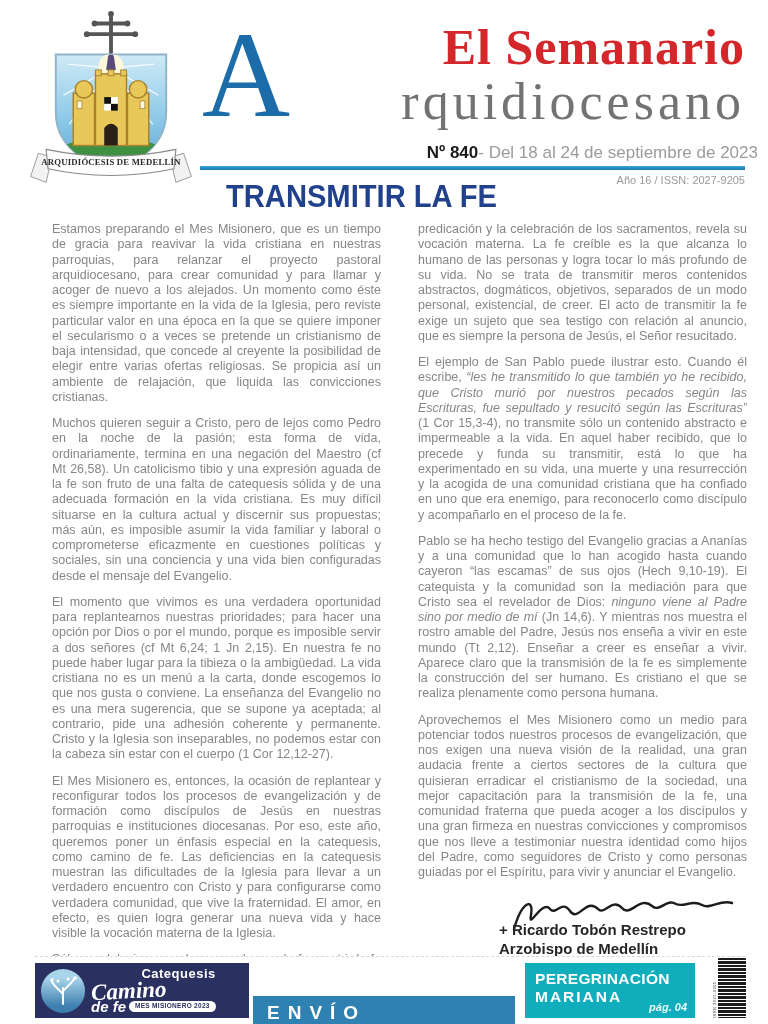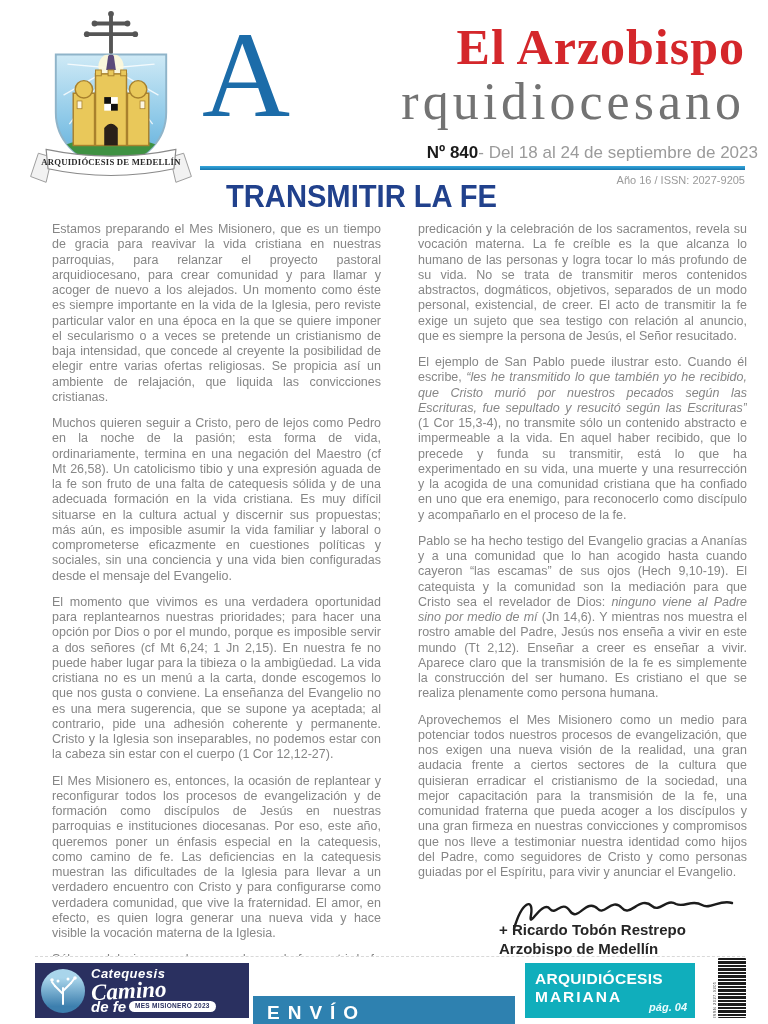--- a/index.html
+++ b/index.html
@@ -36,21 +36,21 @@
   .sig-squiggle{display:block;margin:0 auto -16px auto;}
   .sig-name,.sig-role{font-size:15px;font-weight:bold;color:#262626;line-height:1.25;}
 
   
   .footer-rule{position:absolute;left:35px;top:956px;width:710px;border-top:1px dashed #d9d9d9;}
   .panel{position:absolute;top:963px;height:55px;box-sizing:border-box;}
   .panel-cat{left:35px;width:214px;background:#2a3060;display:flex;align-items:center;padding:0 6px;}
   .cat-logo{flex:0 0 44px;height:44px;border-radius:50%;
         background:linear-gradient(#a9d5eb 20%,#3d7fae 85%);display:flex;align-items:center;justify-content:center;}
   .cat-text{margin-left:6px;color:#ffffff;line-height:1;}
-  .cat-line1{font-size:13px;font-weight:bold;font-style:italic;letter-spacing:.5px;}
+  .cat-line1{font-size:13px;font-weight:bold;letter-spacing:.5px;text-align:right;}
   .cat-line2{font-family:"Liberation Serif","DejaVu Serif",serif;font-style:italic;font-weight:bold;
         font-size:23px;margin-top:-2px;transform:rotate(-3deg);}
   .cat-line3{display:flex;align-items:center;gap:3px;margin-top:-2px;}
   .cat-defe{font-family:Liberation Sans, sans-serif;font-style:italic;font-weight:bold;font-size:15px;text-align:right;}
   .cat-badge{background:#ffffff;color:#2a3060;font-size:6.5px;font-weight:bold;border-radius:7px;
         padding:2px 6px;letter-spacing:.3px;white-space:nowrap;}
   .panel-envio{left:253px;width:262px;background:#2e81b0;color:#fff;padding:7px 10px 0 14px;margin-top:33px;}
   .envio-l1{font-size:19px;font-weight:800;letter-spacing:8px;line-height:1.1;}
   .envio-l2{font-size:19px;font-weight:800;letter-spacing:5px;line-height:1.1;}
   .panel-page{position:absolute;right:10px;bottom:6px;font-style:italic;font-size:12px;font-weight:bold;color:#fff;}
@@ -129,21 +129,21 @@
 
     <g>
       <path d="M20,150 l14,4 l-6,26 l-16,-6 Z" fill="#f2f2f2" stroke="#999" stroke-width="1"></path>
       <path d="M170,150 l-14,4 l6,26 l16,-6 Z" fill="#f2f2f2" stroke="#999" stroke-width="1"></path>
       <path d="M28,146 Q95,160 162,146 L160,166 Q95,180 30,166 Z" fill="#ffffff" stroke="#8a8a8a" stroke-width="1.2"></path>
       <text x="95" y="162" text-anchor="middle" font-size="9" font-weight="bold" fill="#2b2b2b" letter-spacing="0.2" font-family="Liberation Serif, DejaVu Serif, serif">ARQUIDIÓCESIS DE MEDELLÍN</text>
     </g>
   </svg>
 
   <div class="masthead-A">A</div>
-  <div class="masthead-red">El Arzobispo</div>
+  <div class="masthead-red">El Semanario</div>
   <div class="masthead-blue">rquidiocesano</div>
 
   <div class="issue-line"><b>Nº 840</b><span>- Del 18  al 24 de septiembre de 2023</span></div>
   <div class="blue-rule"></div>
   <div class="year-issn">Año 16 / ISSN: 2027-9205</div>
 
   <div class="headline">TRANSMITIR LA FE</div>
 
   <div class="columns">
     <div class="col" id="col-left">
@@ -198,21 +198,21 @@
     </div>
   </div>
 
   <div class="panel panel-envio">
     <div class="envio-l1">ENVÍO</div>
     <div class="envio-l2">MISIONERO</div>
     <div class="panel-page">pág. 04</div>
   </div>
 
   <div class="panel panel-pereg">
-    <div class="pereg-l1">ARQUIDIÓCESIS</div>
+    <div class="pereg-l1">PEREGRINACIÓN</div>
     <div class="pereg-l2">MARIANA</div>
     <div class="pereg-page">pág. 04</div>
   </div>
 
   <div class="barcode">
     <span class="barcode-text">ISSN 2027-9205</span>
     <span class="barcode-bars"></span>
   </div>
 
 </div>

